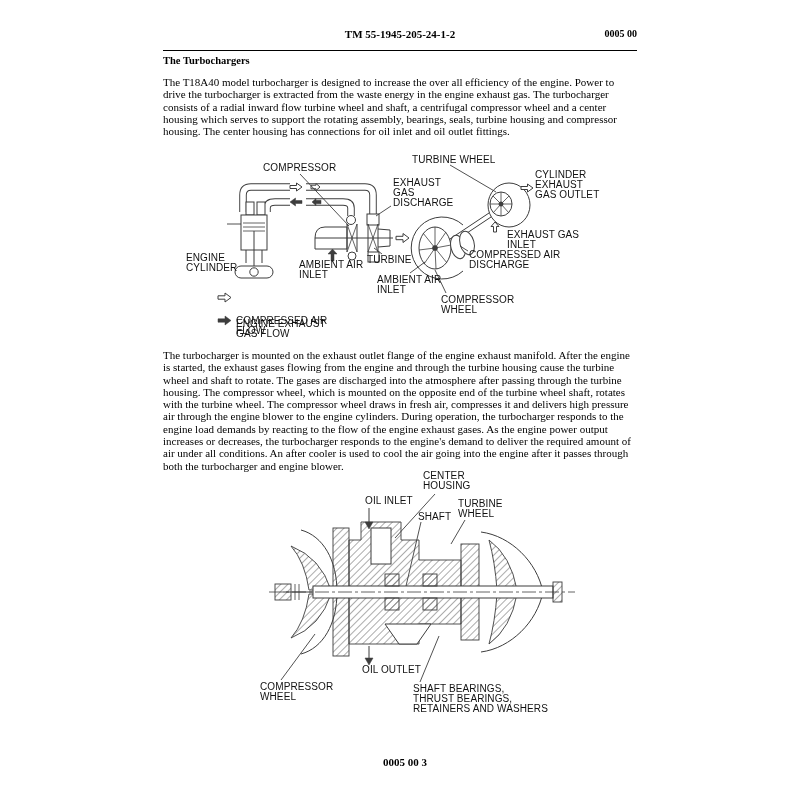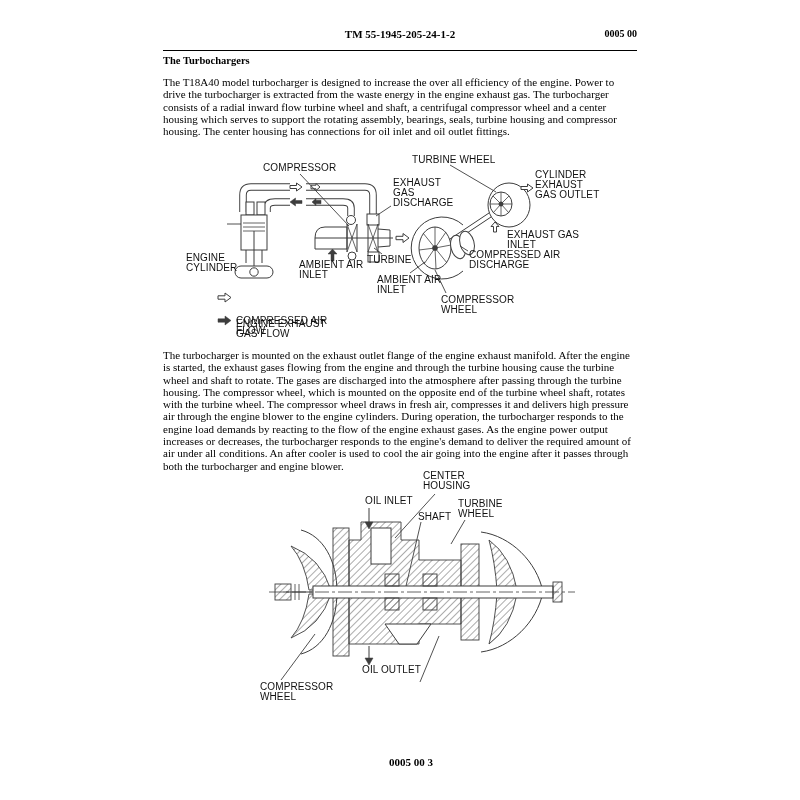--- a/index.html
+++ b/index.html
@@ -27,21 +27,21 @@
   .fig1{top:150px;width:474px;height:200px;}
   .fig2{top:468px;width:474px;height:252px;}
   .figure svg{position:absolute;left:0;top:0;}
   .fig-label{
     position:absolute;font-family:"Liberation Sans", sans-serif;
     font-size:10px;line-height:10.2px;color:#111;white-space:pre-line;
     letter-spacing:0.1px;
   }
 
   
-  .footer{position:absolute;left:174px;top:756px;width:474px;text-align:center;font-weight:bold;font-size:11px;}
+  .footer{position:absolute;left:168px;top:756px;width:474px;text-align:center;font-weight:bold;font-size:11px;}
 
   
   .ln{stroke:#3d3d3d;stroke-width:1;fill:none;}
   .lnthin{stroke:#3d3d3d;stroke-width:0.8;fill:none;}
   .pipeO{stroke:#3d3d3d;stroke-width:7.5;fill:none;stroke-linejoin:round;stroke-linecap:butt;}
   .pipeI{stroke:#ffffff;stroke-width:5.6;fill:none;stroke-linejoin:round;stroke-linecap:butt;}
   .wfill{fill:#ffffff;stroke:#3d3d3d;stroke-width:1;}
   .hfill{stroke:#3d3d3d;stroke-width:0.9;}
   .leader{stroke:#3d3d3d;stroke-width:0.9;fill:none;}
   .openarrow{fill:#ffffff;stroke:#3d3d3d;stroke-width:1;stroke-linejoin:round;}
@@ -290,16 +290,19 @@
 
     <div class="fig-label" style="left:260px;top:3px;">CENTER
 HOUSING</div>
     <div class="fig-label" style="left:202px;top:28px;text-align:center;">OIL INLET</div>
     <div class="fig-label" style="left:255px;top:44px;text-align:right;">SHAFT</div>
     <div class="fig-label" style="left:295px;top:31px;">TURBINE
 WHEEL</div>
     <div class="fig-label" style="left:199px;top:197px;">OIL OUTLET</div>
     <div class="fig-label" style="left:97px;top:214px;">COMPRESSOR
 WHEEL</div>
+    <div class="fig-label" style="left:250px;top:216px;">SHAFT BEARINGS,
+THRUST BEARINGS,
+RETAINERS AND WASHERS</div>
   </div>
 
   <div class="footer">0005 00 3</div>
 </div>
 
 </body></html>

